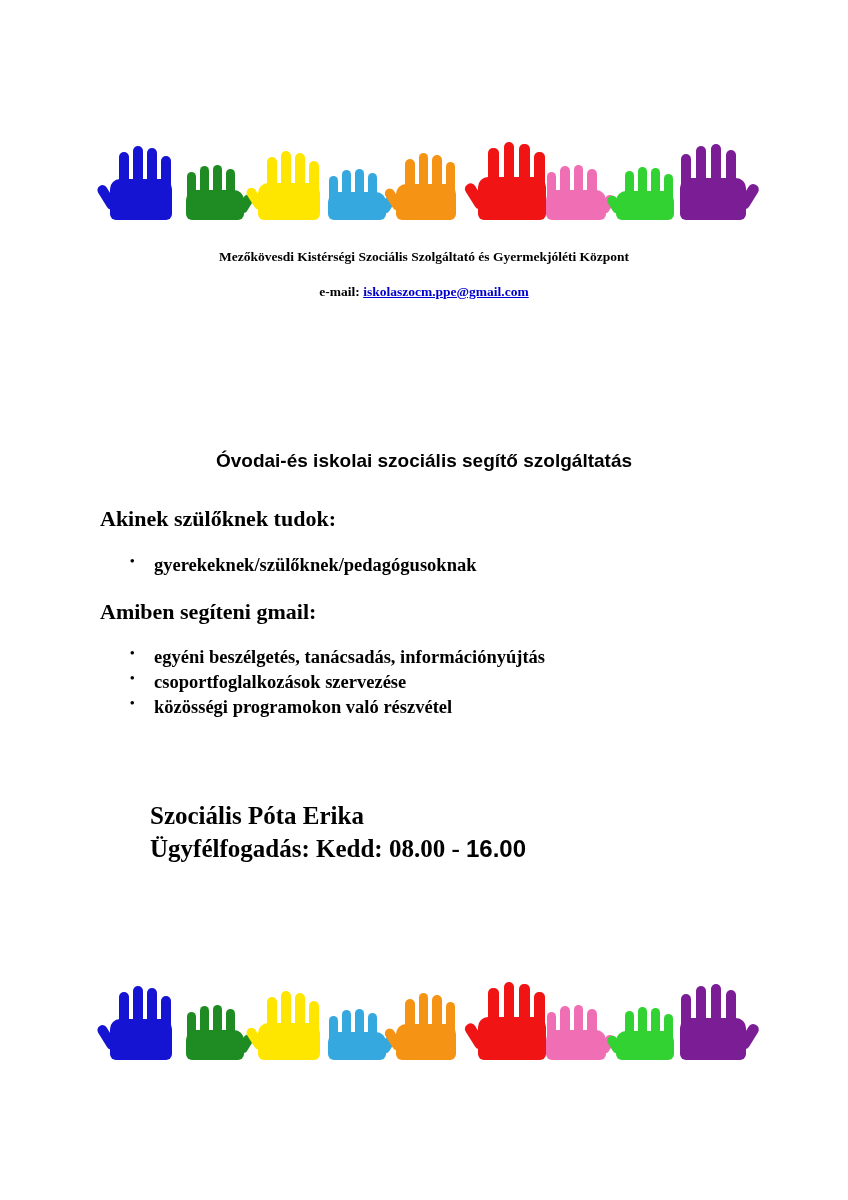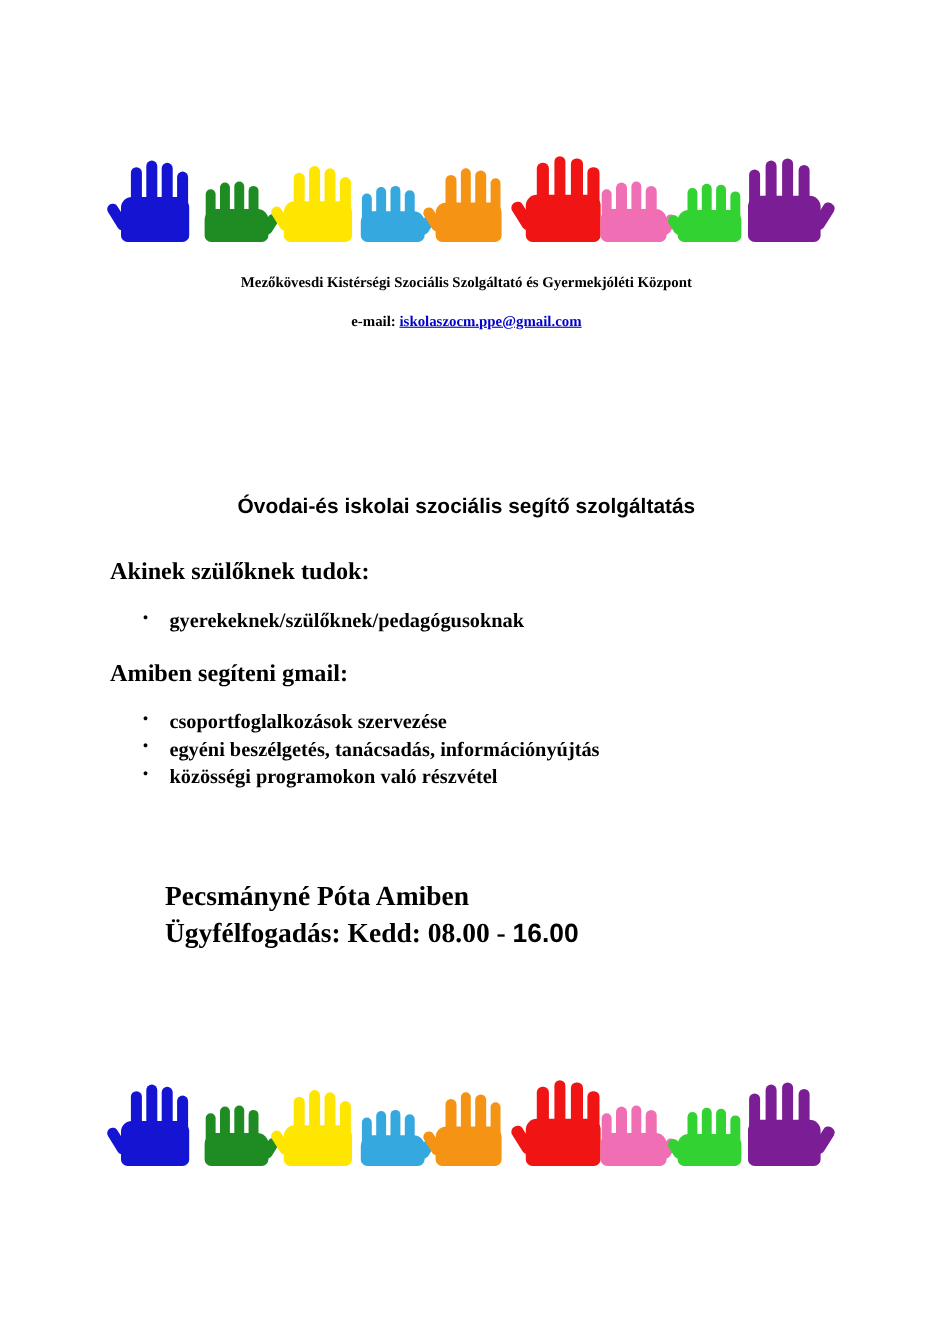--- a/index.html
+++ b/index.html
@@ -231,27 +231,27 @@
 
   <div class="service-title">Óvodai-és iskolai szociális segítő szolgáltatás</div>
 
   <div class="section-heading heading-1">Akinek szülőknek tudok:</div>
   <ul class="bullet-list list-1">
     <li>gyerekeknek/szülőknek/pedagógusoknak</li>
   </ul>
 
   <div class="section-heading heading-2">Amiben segíteni gmail:</div>
   <ul class="bullet-list list-2">
+    <li>egyéni beszélgetés, tanácsadás, információnyújtás</li>
     <li>csoportfoglalkozások szervezése</li>
-    <li>egyéni beszélgetés, tanácsadás, információnyújtás</li>
     <li>közösségi programokon való részvétel</li>
   </ul>
 
   <div class="signature">
-    <div>Pecsmányné Póta Amiben</div>
+    <div>Szociális Póta Erika</div>
     <div><span>Ügyfélfogadás: Kedd: 08.00 - </span><span class="office-hours-bold">16.00</span></div>
   </div>
 
   <div class="hands-banner bottom">
       <div class="hand" style="left: 10px; width: 62px; height: 78px;">
         <div class="palm" style="height: 40.56px; background: rgb(20, 20, 210);"></div>
         <div class="finger" style="width: 9.92px; height: 41.808px; left: 9.3px; bottom: 26.364px; background: rgb(20, 20, 210);"></div>
         <div class="finger" style="width: 9.92px; height: 48.048px; left: 23.3533px; bottom: 26.364px; background: rgb(20, 20, 210);"></div>
         <div class="finger" style="width: 9.92px; height: 45.708px; left: 37.4067px; bottom: 26.364px; background: rgb(20, 20, 210);"></div>
         <div class="finger" style="width: 9.92px; height: 37.908px; left: 51.46px; bottom: 26.364px; background: rgb(20, 20, 210);"></div>

